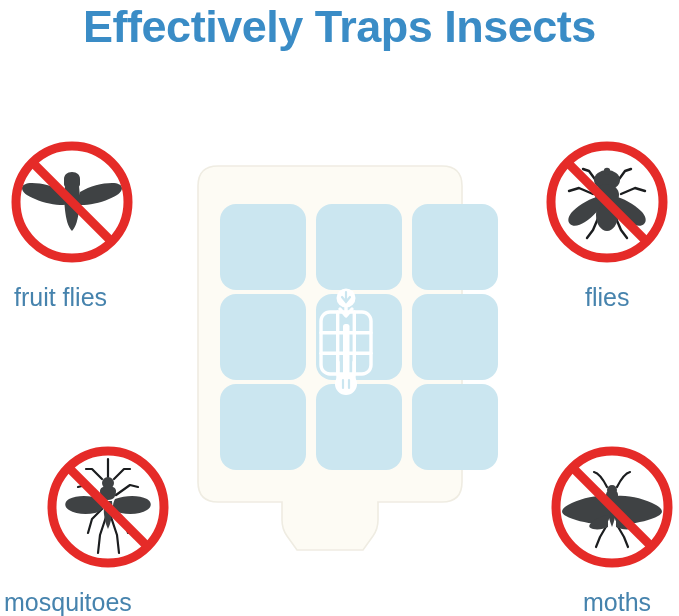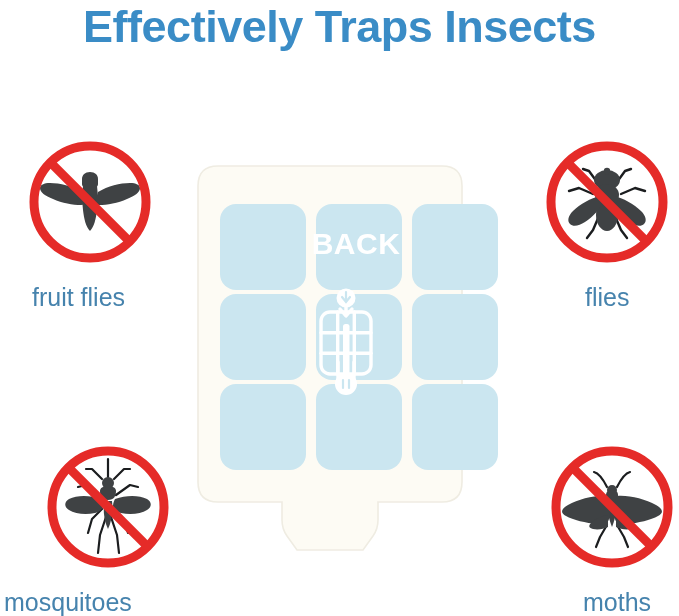--- a/index.html
+++ b/index.html
@@ -30,21 +30,21 @@
     color: #3a8cc6;
     line-height: 54px;
     white-space: nowrap;
   }
 
   
   .badge-group {
     position: absolute;
     width: 160px;
   }
-  .badge-group.tl { left: 0px;   top: 138px; margin-left: 18px; }
+  .badge-group.tl { left: 0px;   top: 138px; }
   .badge-group.tr { left: 534px; top: 138px; }
   .badge-group.bl { left: 0px;   top: 443px; padding-left: 41px; }
   .badge-group.br { left: 534px; top: 443px; }
 
   .badge-svg-wrap {
     position: relative;
     width: 160px;
     height: 130px;
   }
   .badge-svg {
@@ -277,14 +277,13 @@
 
       <rect x="183" y="166" width="6.5" height="55" rx="2.5"></rect>
     </g>
     <g stroke="#cbe6f0" stroke-width="2.2" stroke-linecap="round">
       <line x1="183" y1="222" x2="183" y2="230"></line>
       <line x1="189" y1="222" x2="189" y2="230"></line>
       <path d="M186 134 l0 9 M182 139 l4 5 l4 -5" fill="none" stroke="#cbe6f0" stroke-width="2.2"></path>
     </g>
   </svg>
 
-  <div class="device-back-label">BACK</div>
 </div>
 
 </body></html>

